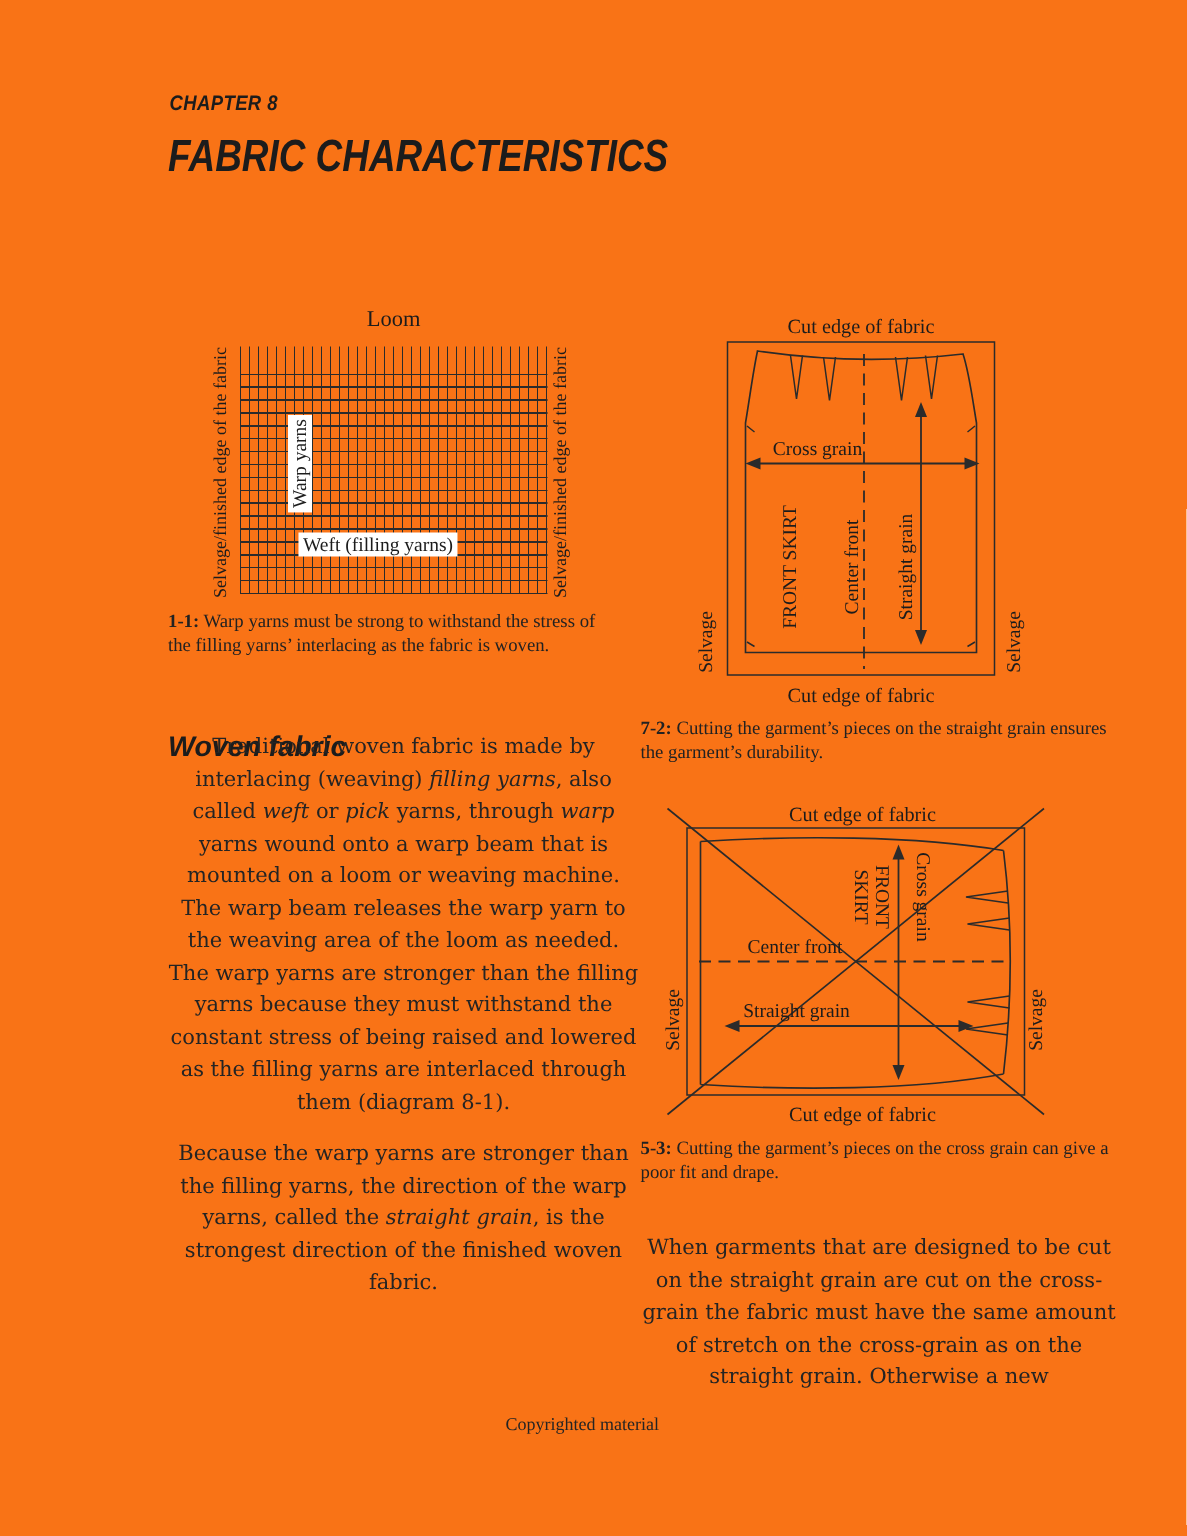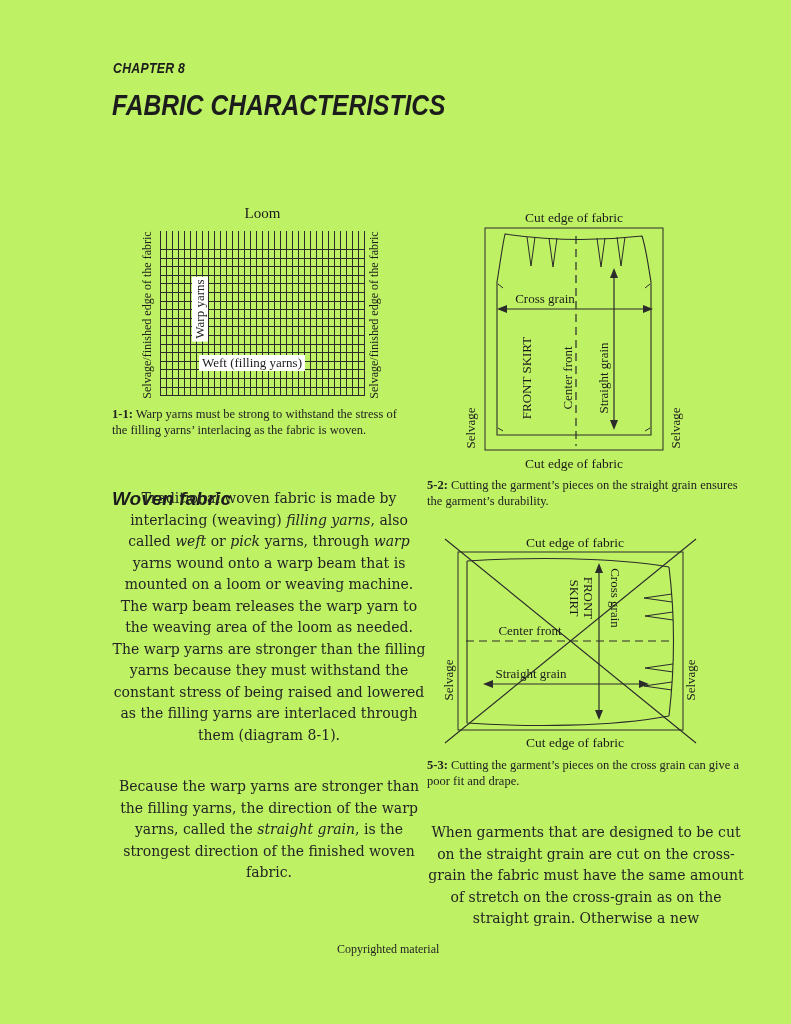--- a/index.html
+++ b/index.html
@@ -1,16 +1,16 @@
 <!DOCTYPE html>
 <html><head>
 <meta charset="utf-8">
 <style>
   html,body{margin:0;padding:0;background:#ffffff;}
-  #page{position:relative;width:791px;height:1024px;background:#bef264;overflow:hidden;
+  #page{position:relative;width:791px;height:1024px;background:#f97316;overflow:hidden;
         color:#1c1c1c;font-family:"Liberation Serif",serif;}
   .abs{position:absolute;}
 
   
   .chapter{font-family:"Liberation Sans",sans-serif;font-weight:bold;font-style:italic;
            font-size:14px;letter-spacing:.3px;transform:scaleX(.88);transform-origin:left top;}
   .title{font-family:"Liberation Sans",sans-serif;font-weight:bold;font-style:italic;
          font-size:30px;white-space:nowrap;transform:scaleX(.82);transform-origin:left top;}
 
   
@@ -31,21 +31,21 @@
   .caption b{font-weight:bold;}
 
   
   .sechead{font-family:"Liberation Sans",sans-serif;font-weight:bold;font-style:italic;
            font-size:19px;}
 
   
   .bodycol{font-family:"DejaVu Serif",serif;font-size:14px;line-height:21.5px;
            color:#242424;text-align:center;}
   .bodycol p{margin:0;}
-  .bodycol p + p{margin-top:30px;}
+  .bodycol p + p{margin-top:13px;}
   .it{font-style:italic;}
 
   svg text{font-family:"Liberation Serif",serif;fill:#1c1c1c;}
   .footer{font-size:12px;color:#242424;}
 </style>
 </head>
 <body>
 
 <div id="page">
 
@@ -95,21 +95,21 @@
     <polygon points="169,224 165,214 173,214" fill="#2b2b2b"></polygon>
     <text transform="rotate(-90 160 172)" x="160" y="172" text-anchor="middle" dominant-baseline="middle" font-size="13">Straight grain</text>
     <text transform="rotate(-90 124 172)" x="124" y="172" text-anchor="middle" dominant-baseline="middle" font-size="13">Center front</text>
     <text transform="rotate(-90 83 172)" x="83" y="172" text-anchor="middle" dominant-baseline="middle" font-size="13">FRONT SKIRT</text>
     <text transform="rotate(-90 27 222)" x="27" y="222" text-anchor="middle" dominant-baseline="middle" font-size="13">Selvage</text>
     <text transform="rotate(-90 232 222)" x="232" y="222" text-anchor="middle" dominant-baseline="middle" font-size="13">Selvage</text>
     <text x="129" y="262" text-anchor="middle" font-size="13.5">Cut edge of fabric</text>
   </svg>
 
   <div class="abs caption" style="left:427px;top:477px;width:318px;">
-    <b>5-2:</b><span> Cutting the garment’s pieces on the straight grain ensures the garment’s durability.</span>
+    <b>7-2:</b><span> Cutting the garment’s pieces on the straight grain ensures the garment’s durability.</span>
   </div>
 
   <svg class="abs" style="left:430px;top:532px;" width="290" height="222" viewBox="0 0 290 222">
     <text x="145" y="15" text-anchor="middle" font-size="13.5">Cut edge of fabric</text>
     <rect x="28" y="20" width="225" height="178" fill="none" stroke="#2b2b2b" stroke-width="1"></rect>
 
     <line x1="15" y1="7" x2="266" y2="211" stroke="#2b2b2b" stroke-width="1.1"></line>
     <line x1="266" y1="7" x2="15" y2="211" stroke="#2b2b2b" stroke-width="1.1"></line>
 
     <path d="M 37,29 L 37,191 M 37,29 C 100,25 180,25 239,35 M 37,191 C 100,195 180,195 239,184 M 239,35 Q 248,108 239,184" fill="none" stroke="#2b2b2b" stroke-width="1.1"></path>

